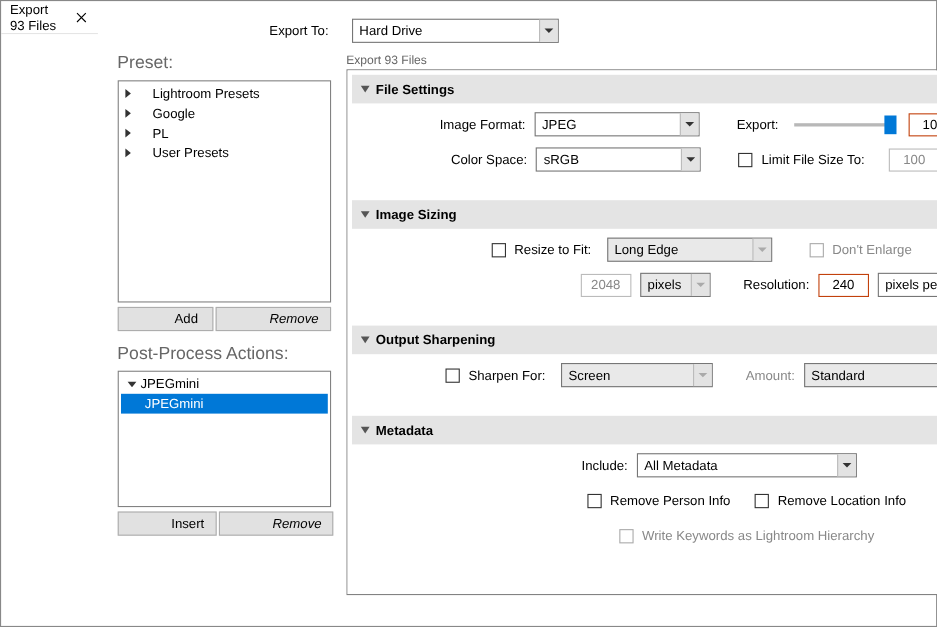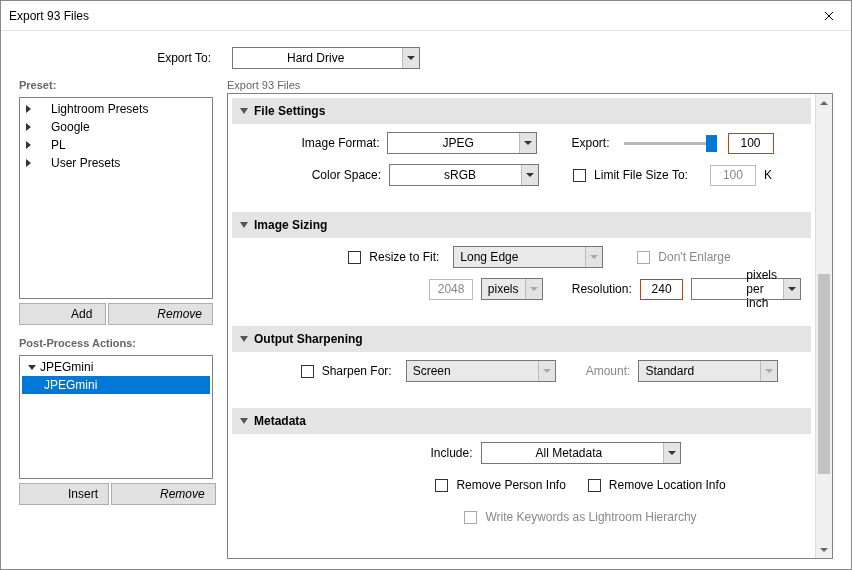--- a/index.html
+++ b/index.html
@@ -1,35 +1,35 @@
 <!DOCTYPE html>
 <html><head>
 <meta charset="utf-8">
 <style>
 * { box-sizing: border-box; margin: 0; padding: 0; font-family: "Segoe UI", Arial, sans-serif; font-size: 12px; color: #000; }
 body { background: #fff; }
-.window { width: 852px; height: 570px; border: 1px solid #888; display: flex; flex-direction: column; background: #fff; }
+.window { width: 852px; height: 570px; border: 1px solid #888; display: flex; flex-direction: row; background: #fff; }
 .titlebar { height: 30px; display: flex; align-items: center; justify-content: space-between; padding: 0 0 0 8px; border-bottom: 1px solid #e5e5e5; }
 .titlebar span.title { font-size: 12px; }
 .closebtn { width: 45px; height: 29px; display: flex; align-items: center; justify-content: center; cursor: pointer; }
 .closebtn svg { width: 10px; height: 10px; }
 .body { flex: 1; padding: 16px 18px 14px 18px; display: flex; flex-direction: column; gap: 10px; }
 .toprow { display: flex; align-items: center; gap: 21px; margin-left: 132px; }
 .toprow label { text-align: right; width: 60px; }
 .combo { display: inline-flex; align-items: center; border: 1px solid #767676; height: 22px; background: #e9e9e9; }
-.combo.white { background: #fff; padding-left: 48px; }
+.combo.white { background: #fff; }
 .combo .combo-txt { padding: 0 6px; flex: 1; }
 .combo .combo-btn { width: 17px; height: 100%; display: flex; align-items: center; justify-content: center; border-left: 1px solid #bbb; background: #e3e3e3; }
 .combo.disabled { color: #888; background: #e9e9e9; }
 .combo.disabled .combo-txt { color: #000000; }
 .tri-down { width: 0; height: 0; border-left: 4px solid transparent; border-right: 4px solid transparent; border-top: 4px solid #333; }
 .cols { flex: 1; display: flex; gap: 14px; }
 .leftcol { width: 194px; display: flex; flex-direction: column; gap: 4px; }
 .rightcol { flex: 1; display: flex; flex-direction: column; min-width: 0; }
-.sec-label { color: #666; font-size: 11px; margin-bottom: 2px; font-weight: bold; }
+.sec-label { color: #666; font-size: 16px; margin-bottom: 2px; }
 .listbox { border: 1px solid #828282; background: #fff; padding: 2px 2px; overflow: auto; }
 .listbox.preset { height: 202px; }
 .listbox.actions { height: 124px; }
 .preset-item { display: flex; align-items: center; gap: 20px; padding: 2px 4px; cursor: default; }
 .tri-right { width: 0; height: 0; border-top: 4px solid transparent; border-bottom: 4px solid transparent; border-left: 5px solid #333; }
 .tri-down-sm { width: 0; height: 0; border-left: 4px solid transparent; border-right: 4px solid transparent; border-top: 5px solid #333; }
 .btnrow { display: flex; gap: 2px; }
 .btnrow .btn { flex: 1; padding-left: 48px; }
 .btn { height: 22px; border: 1px solid #adadad; background: #e1e1e1; display: inline-flex; align-items: center; justify-content: center; cursor: pointer; padding: 0 10px; font-size: 12px; }
 .btn.disabled { color: #000000; cursor: default; font-style: italic; }
@@ -207,21 +207,21 @@
 
             <div class="section-hdr">
                 <span class="tri"></span>
                 <span>Output Sharpening</span>
               </div>
             <div class="section-body">
               <div class="row">
                 <span class="lbl" style="width:28px"></span>
                 <span class="cb"></span>
                 <span>Sharpen For:</span>
-                <div class="combo disabled" style="width:150px;margin-left:6px">
+                <div class="combo disabled" style="width:138px;margin-left:6px">
                     <span class="combo-txt">Screen</span>
                     <span class="combo-btn">
                       <span class="tri-down" style="border-top-color:#aaa"></span>
                     </span>
                   </div>
                 <span style="width:14px"></span>
                 <span class="faded">Amount:</span>
                 <div class="combo disabled" style="width:140px">
                     <span class="combo-txt">Standard</span>
                     <span class="combo-btn">

